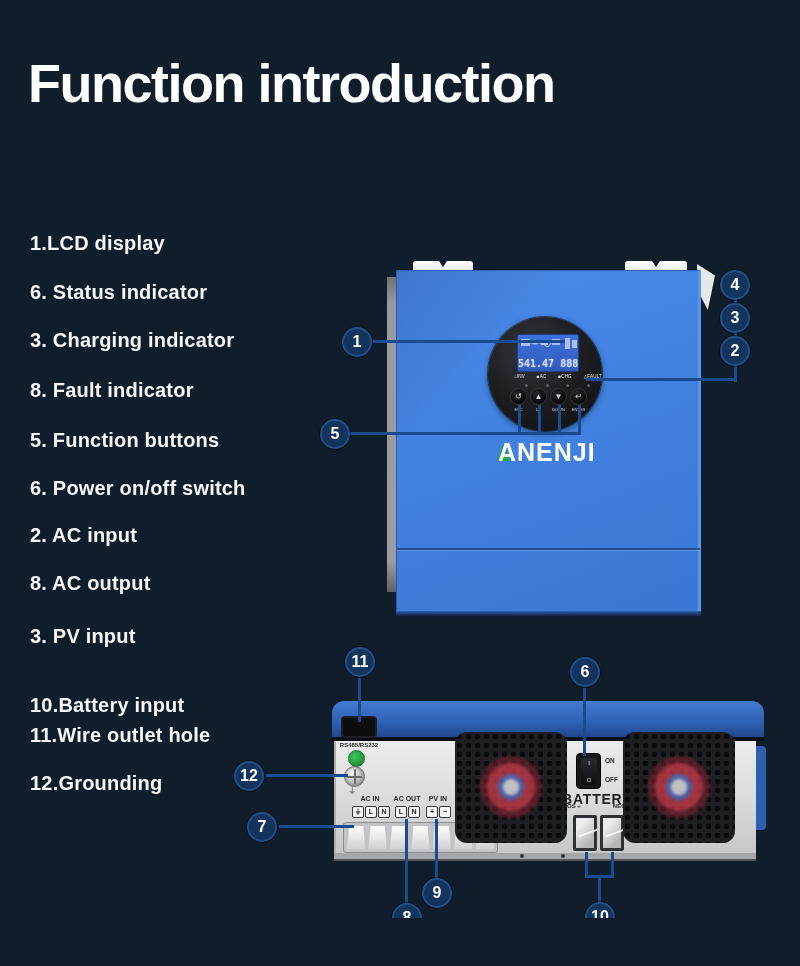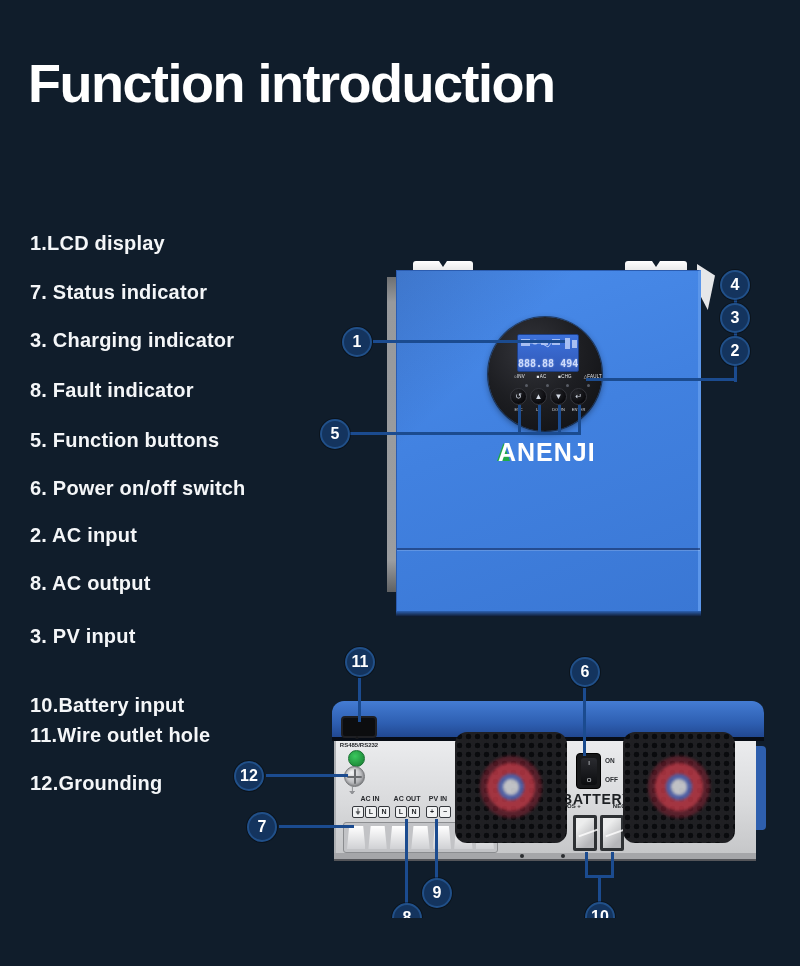--- a/index.html
+++ b/index.html
@@ -134,21 +134,21 @@
 </style>
 </head>
 <body>
 
 <div class="canvas">
 
   <h1 class="title">Function introduction</h1>
 
   <ul class="feature-list">
     <li style="top:232px">1.LCD display</li>
-    <li style="top:281px">7. Status indicator</li>
+    <li style="top:281px">6. Status indicator</li>
     <li style="top:329px">3. Charging indicator</li>
     <li style="top:379px">8. Fault indicator</li>
     <li style="top:429px">5. Function buttons</li>
     <li style="top:477px">6. Power on/off switch</li>
     <li style="top:524px">2. AC input</li>
     <li style="top:572px">8. AC output</li>
     <li style="top:625px">3. PV input</li>
     <li style="top:694px">10.Battery input</li>
     <li style="top:724px">11.Wire outlet hole</li>
     <li style="top:772px">12.Grounding</li>
@@ -170,21 +170,21 @@
         <g fill="#b4c9f6" opacity="0.9">
           <rect x="2" y="2" width="9" height="7"></rect>
           <circle cx="16" cy="5" r="2.6"></circle>
           <rect x="22" y="3" width="7" height="5"></rect>
           <rect x="33" y="2" width="8" height="6"></rect>
           <rect x="46" y="1" width="5" height="11"></rect>
           <rect x="53" y="3" width="5" height="8"></rect>
         </g>
         <polyline points="11,6 22,6 29,10 33,5" stroke="#b4c9f6" stroke-width="1" fill="none"></polyline>
       </svg>
-      <div class="lcd-digits">888.88 494</div>
+      <div class="lcd-digits">541.47 888</div>
     </div>
 
     <div class="status-row">
       <span>○INV</span>
       <span>■AC</span>
       <span>■CHG</span>
       <span>△FAULT</span>
     </div>
     <div class="led" style="left:525px"></div>
     <div class="led" style="left:546px"></div>

